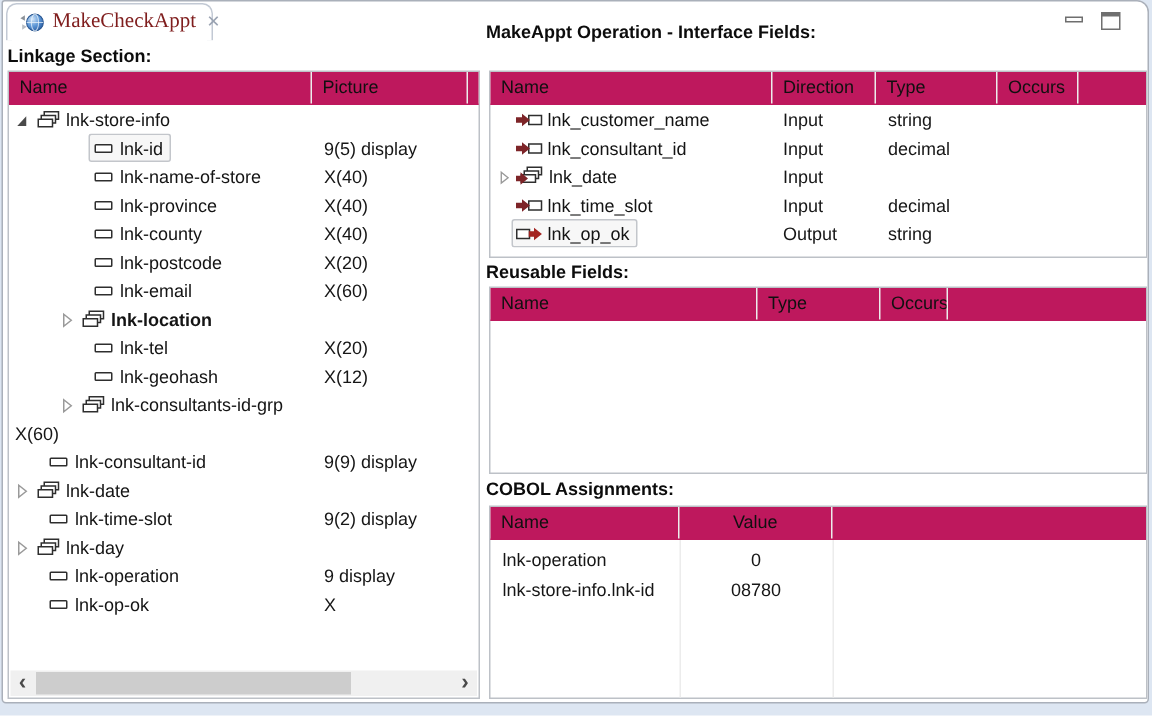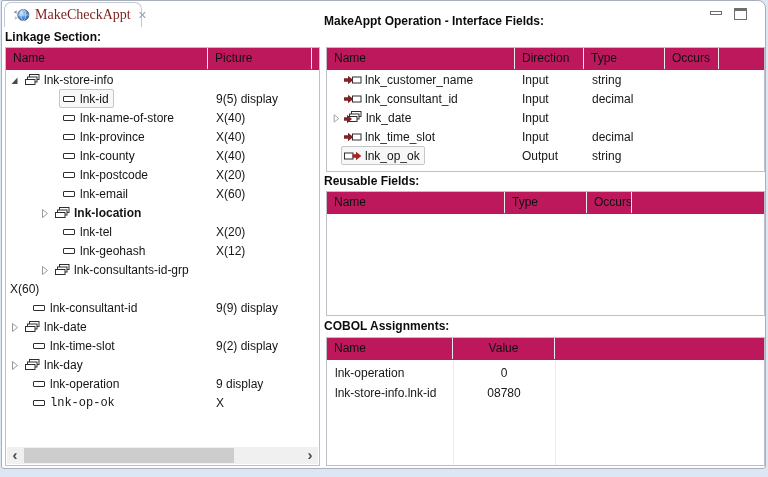--- a/index.html
+++ b/index.html
@@ -376,21 +376,21 @@
                 <svg width="15" height="14" viewBox="0 0 15 14">
                   <rect x="1.5" y="4.5" width="11" height="5" rx="0.5" fill="#fff" stroke="#2e2e2e"></rect>
                 </svg>
               </span>
               <span class="tlabel">lnk-operation</span>
             </span>
           </div>
           <div class="cell lk-pic">9 display</div>
         </div>
         <div class="trow">
-          <div class="cell name-cell lk-name" style="padding-left: 2px; font-family: Liberation Mono, monospace;">
+          <div class="cell name-cell lk-name" style="padding-left: 2px;">
             <span class="slot wide"></span>
             <span class="cellwrap">
               <span class="ticon">
                 <svg width="15" height="14" viewBox="0 0 15 14">
                   <rect x="1.5" y="4.5" width="11" height="5" rx="0.5" fill="#fff" stroke="#2e2e2e"></rect>
                 </svg>
               </span>
               <span class="tlabel">lnk-op-ok</span>
             </span>
           </div>

